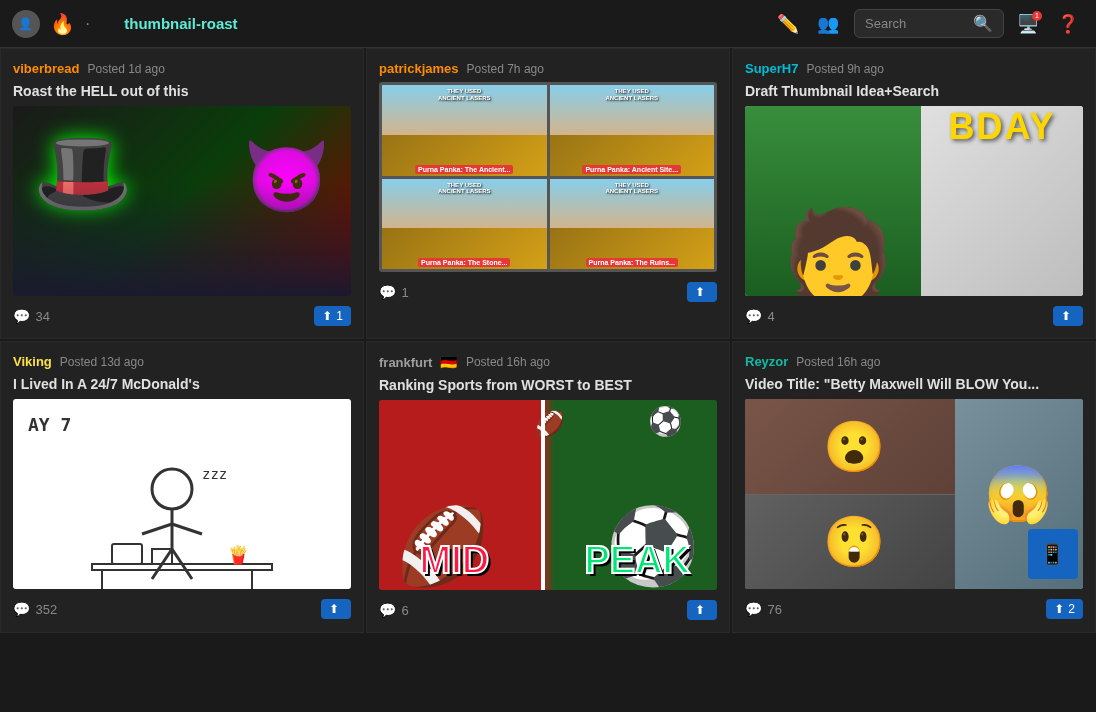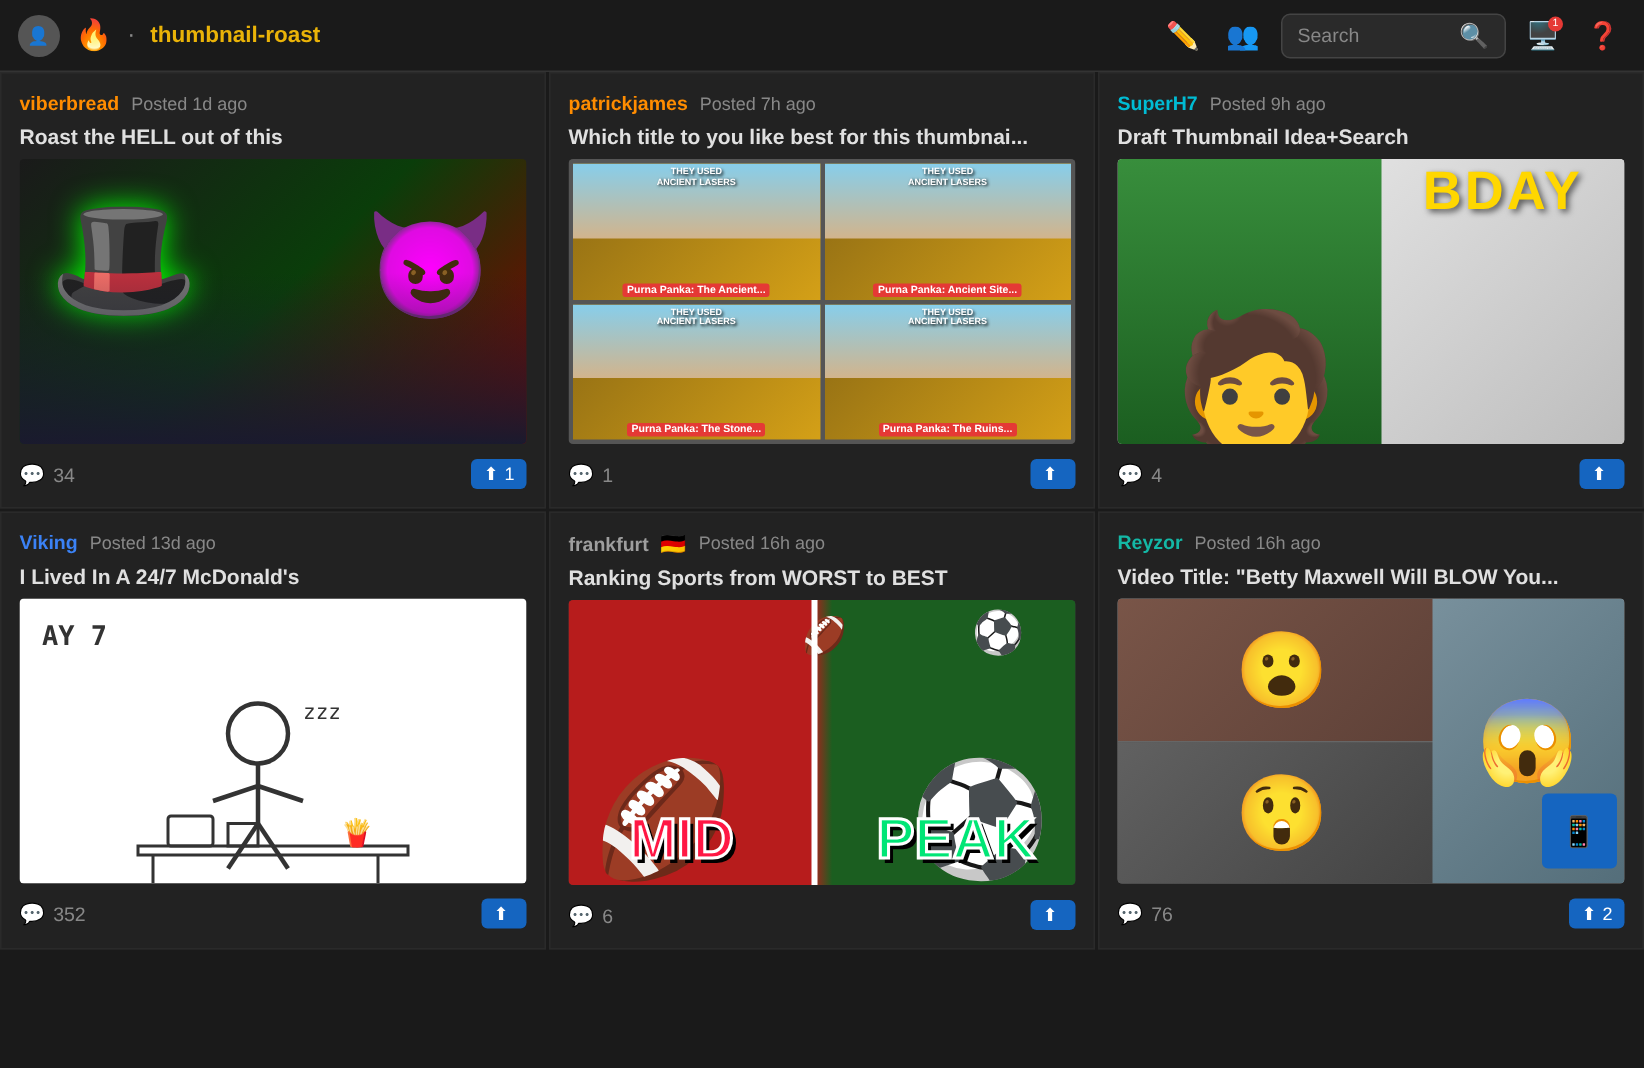--- a/index.html
+++ b/index.html
@@ -33,24 +33,25 @@
     }
     .header-fire {
       font-size: 20px;
       flex-shrink: 0;
     }
     .header-dot {
       color: #888;
       font-size: 16px;
     }
     .header-title {
-      color: #eab308;
+      color: #5eead4;
       font-size: 15px;
       font-weight: 600;
       flex-shrink: 0;
+      margin-left: 24px;
     }
     .header-spacer { flex: 1; }
     .header-icon {
       width: 30px;
       height: 30px;
       display: flex; align-items: center; justify-content: center;
       color: #aaa;
       font-size: 18px;
       cursor: pointer;
       border-radius: 4px;
@@ -109,21 +110,21 @@
       display: flex;
       align-items: center;
       gap: 8px;
     }
     .card-username {
       font-size: 13px;
       font-weight: 600;
     }
     .card-username.orange { color: #ff8c00; }
     .card-username.teal { color: #00bcd4; }
-    .card-username.green { color: #3b82f6; }
+    .card-username.green { color: #fde047; }
     .card-username.grey { color: #9e9e9e; }
     .card-username.white { color: #14b8a6; }
     .card-time {
       font-size: 12px;
       color: #888;
     }
     .card-flag {
       font-size: 14px;
     }
     .card-title {
@@ -352,21 +353,20 @@
         <span>1</span>
       </button>
     </div>
   </article>
 
   <article class="card">
     <div class="card-header">
       <span class="card-username orange">patrickjames</span>
       <span class="card-time">Posted 7h ago</span>
     </div>
-    <div class="card-title">Which title to you like best for this thumbnai...</div>
     <div class="card-image">
       <div class="thumb-grid">
         <div class="thumb-grid-cell">
           <span class="thumb-grid-label">THEY USED<br>ANCIENT LASERS</span>
           <span style="font-size:7px;color:#fff;background:#e53935;padding:1px 3px;border-radius:2px;z-index:2">Purna Panka: The Ancient...</span>
         </div>
         <div class="thumb-grid-cell">
           <span class="thumb-grid-label">THEY USED<br>ANCIENT LASERS</span>
           <span style="font-size:7px;color:#fff;background:#e53935;padding:1px 3px;border-radius:2px;z-index:2">Purna Panka: Ancient Site...</span>
         </div>

